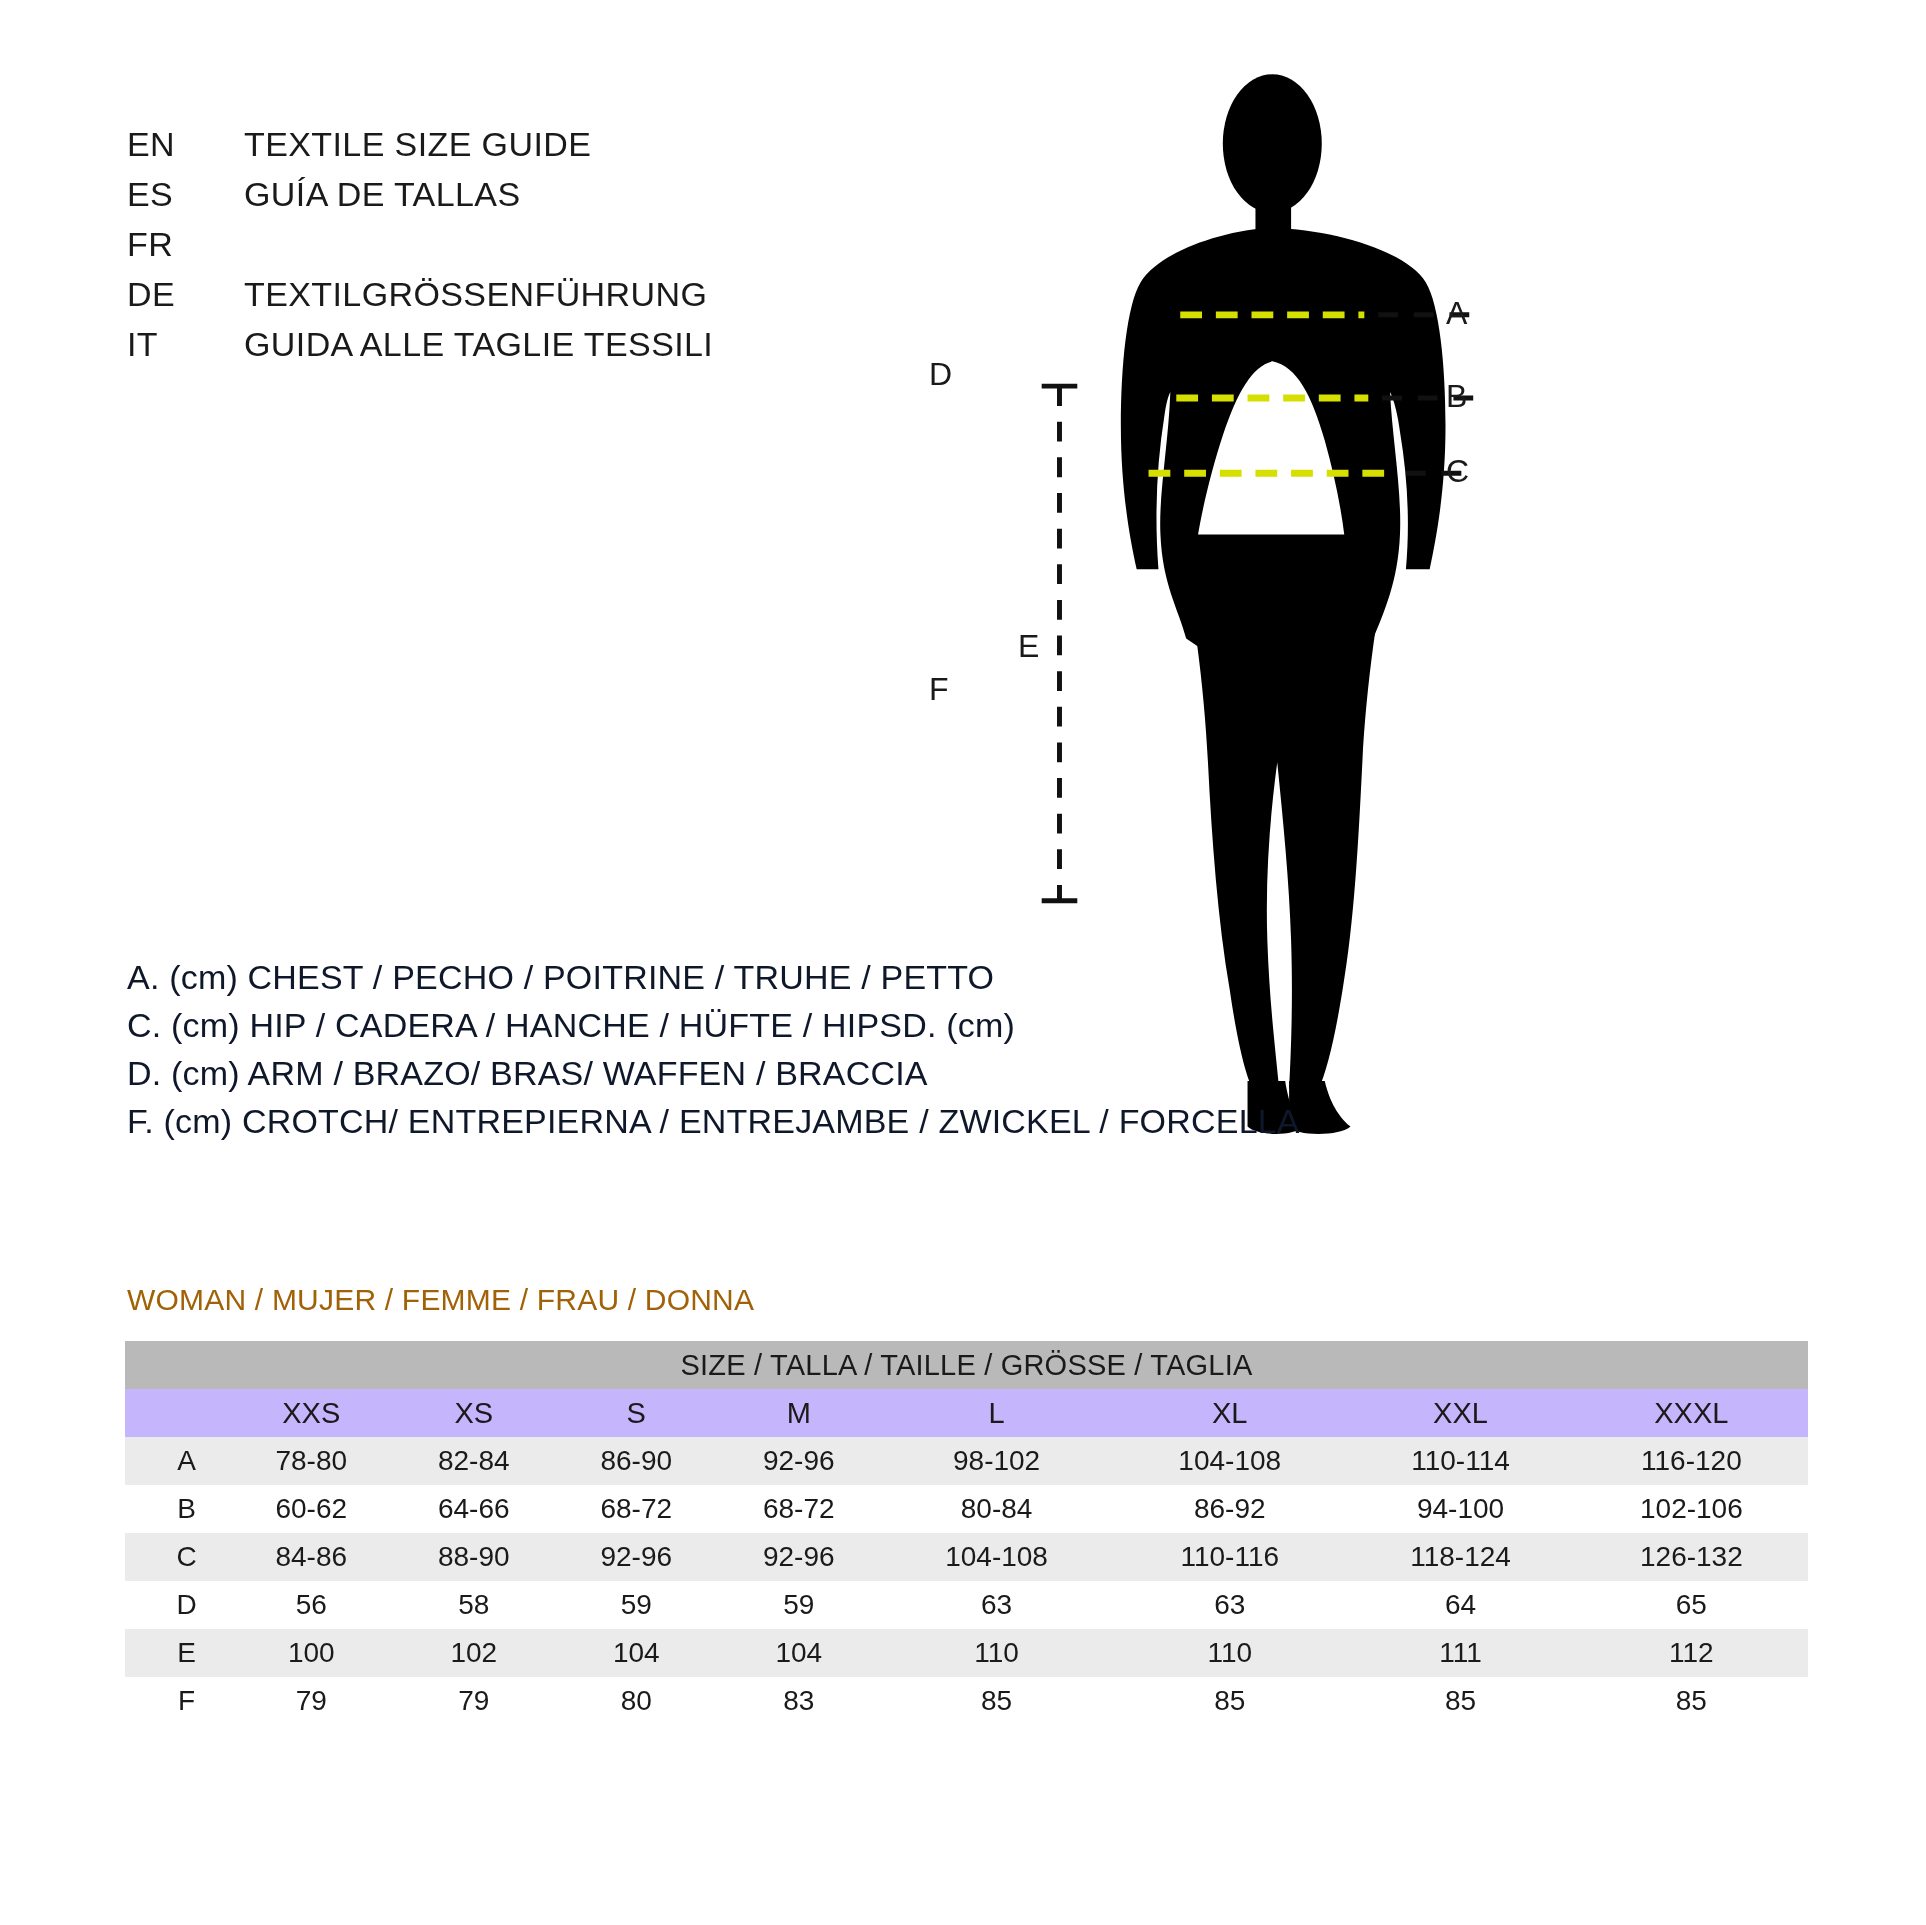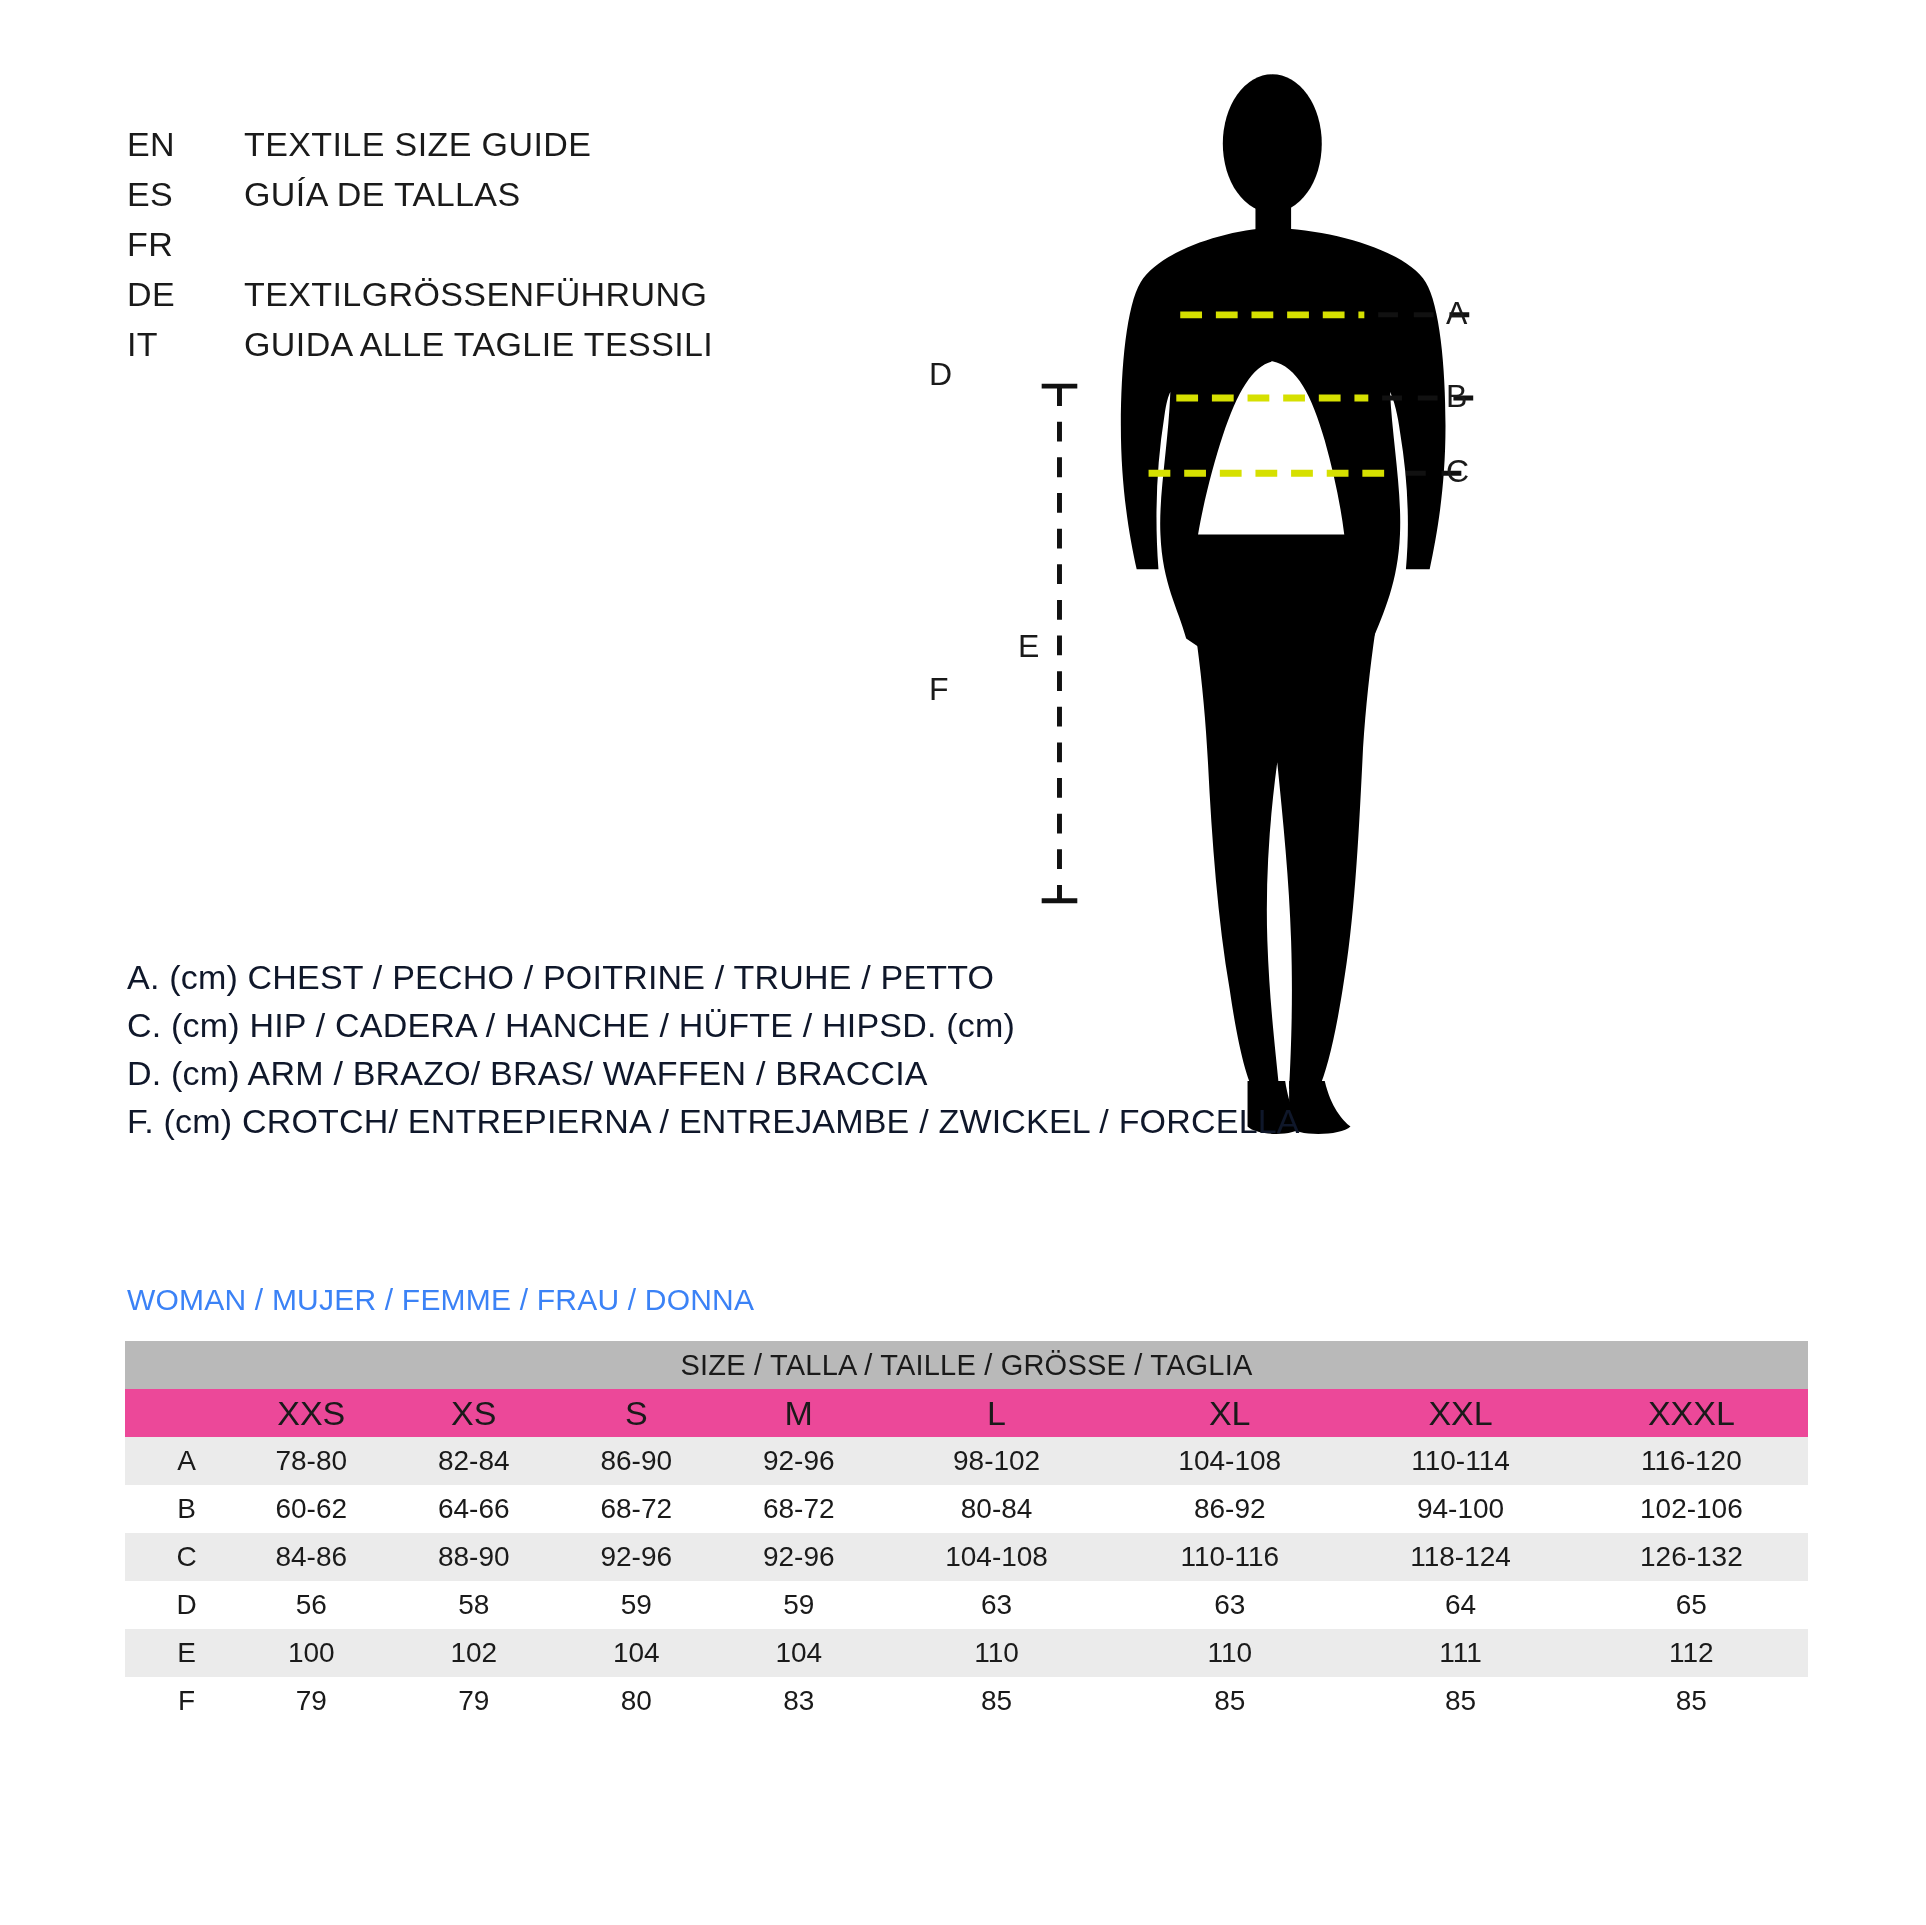--- a/index.html
+++ b/index.html
@@ -54,21 +54,21 @@
     color: #0f172a;
   }
 
   
   #group-caption {
     position: absolute;
     left: 127px;
     top: 1283px;
     font-size: 30px;
     letter-spacing: 0.2px;
-    color: #3b82f6;
+    color: #a16207;
   }
 
   
   #size-table {
     position: absolute;
     left: 125px;
     top: 1341px;
     width: 1683px;
     border-collapse: collapse;
     font-size: 28px;
@@ -82,23 +82,23 @@
   .tbl-caption-row td {
     background: #b9b9b9;
     font-size: 29px;
     height: 55px;
     padding-left: 18px;
     letter-spacing: 0.2px;
     color: #1a1a1a;
     text-align: center;
   }
   .tbl-head-row td {
-    background: #ec4899;
+    background: #c4b5fd;
     text-align: center;
-    font-size: 34px;
+    font-size: 29px;
     height: 55px;
     color: #1a1a1a;
   }
   .row-label {
     width: 87px;
     padding-left: 18px !important;
     text-align: left;
     color: #1a1a1a;
   }
   .data-row td {

